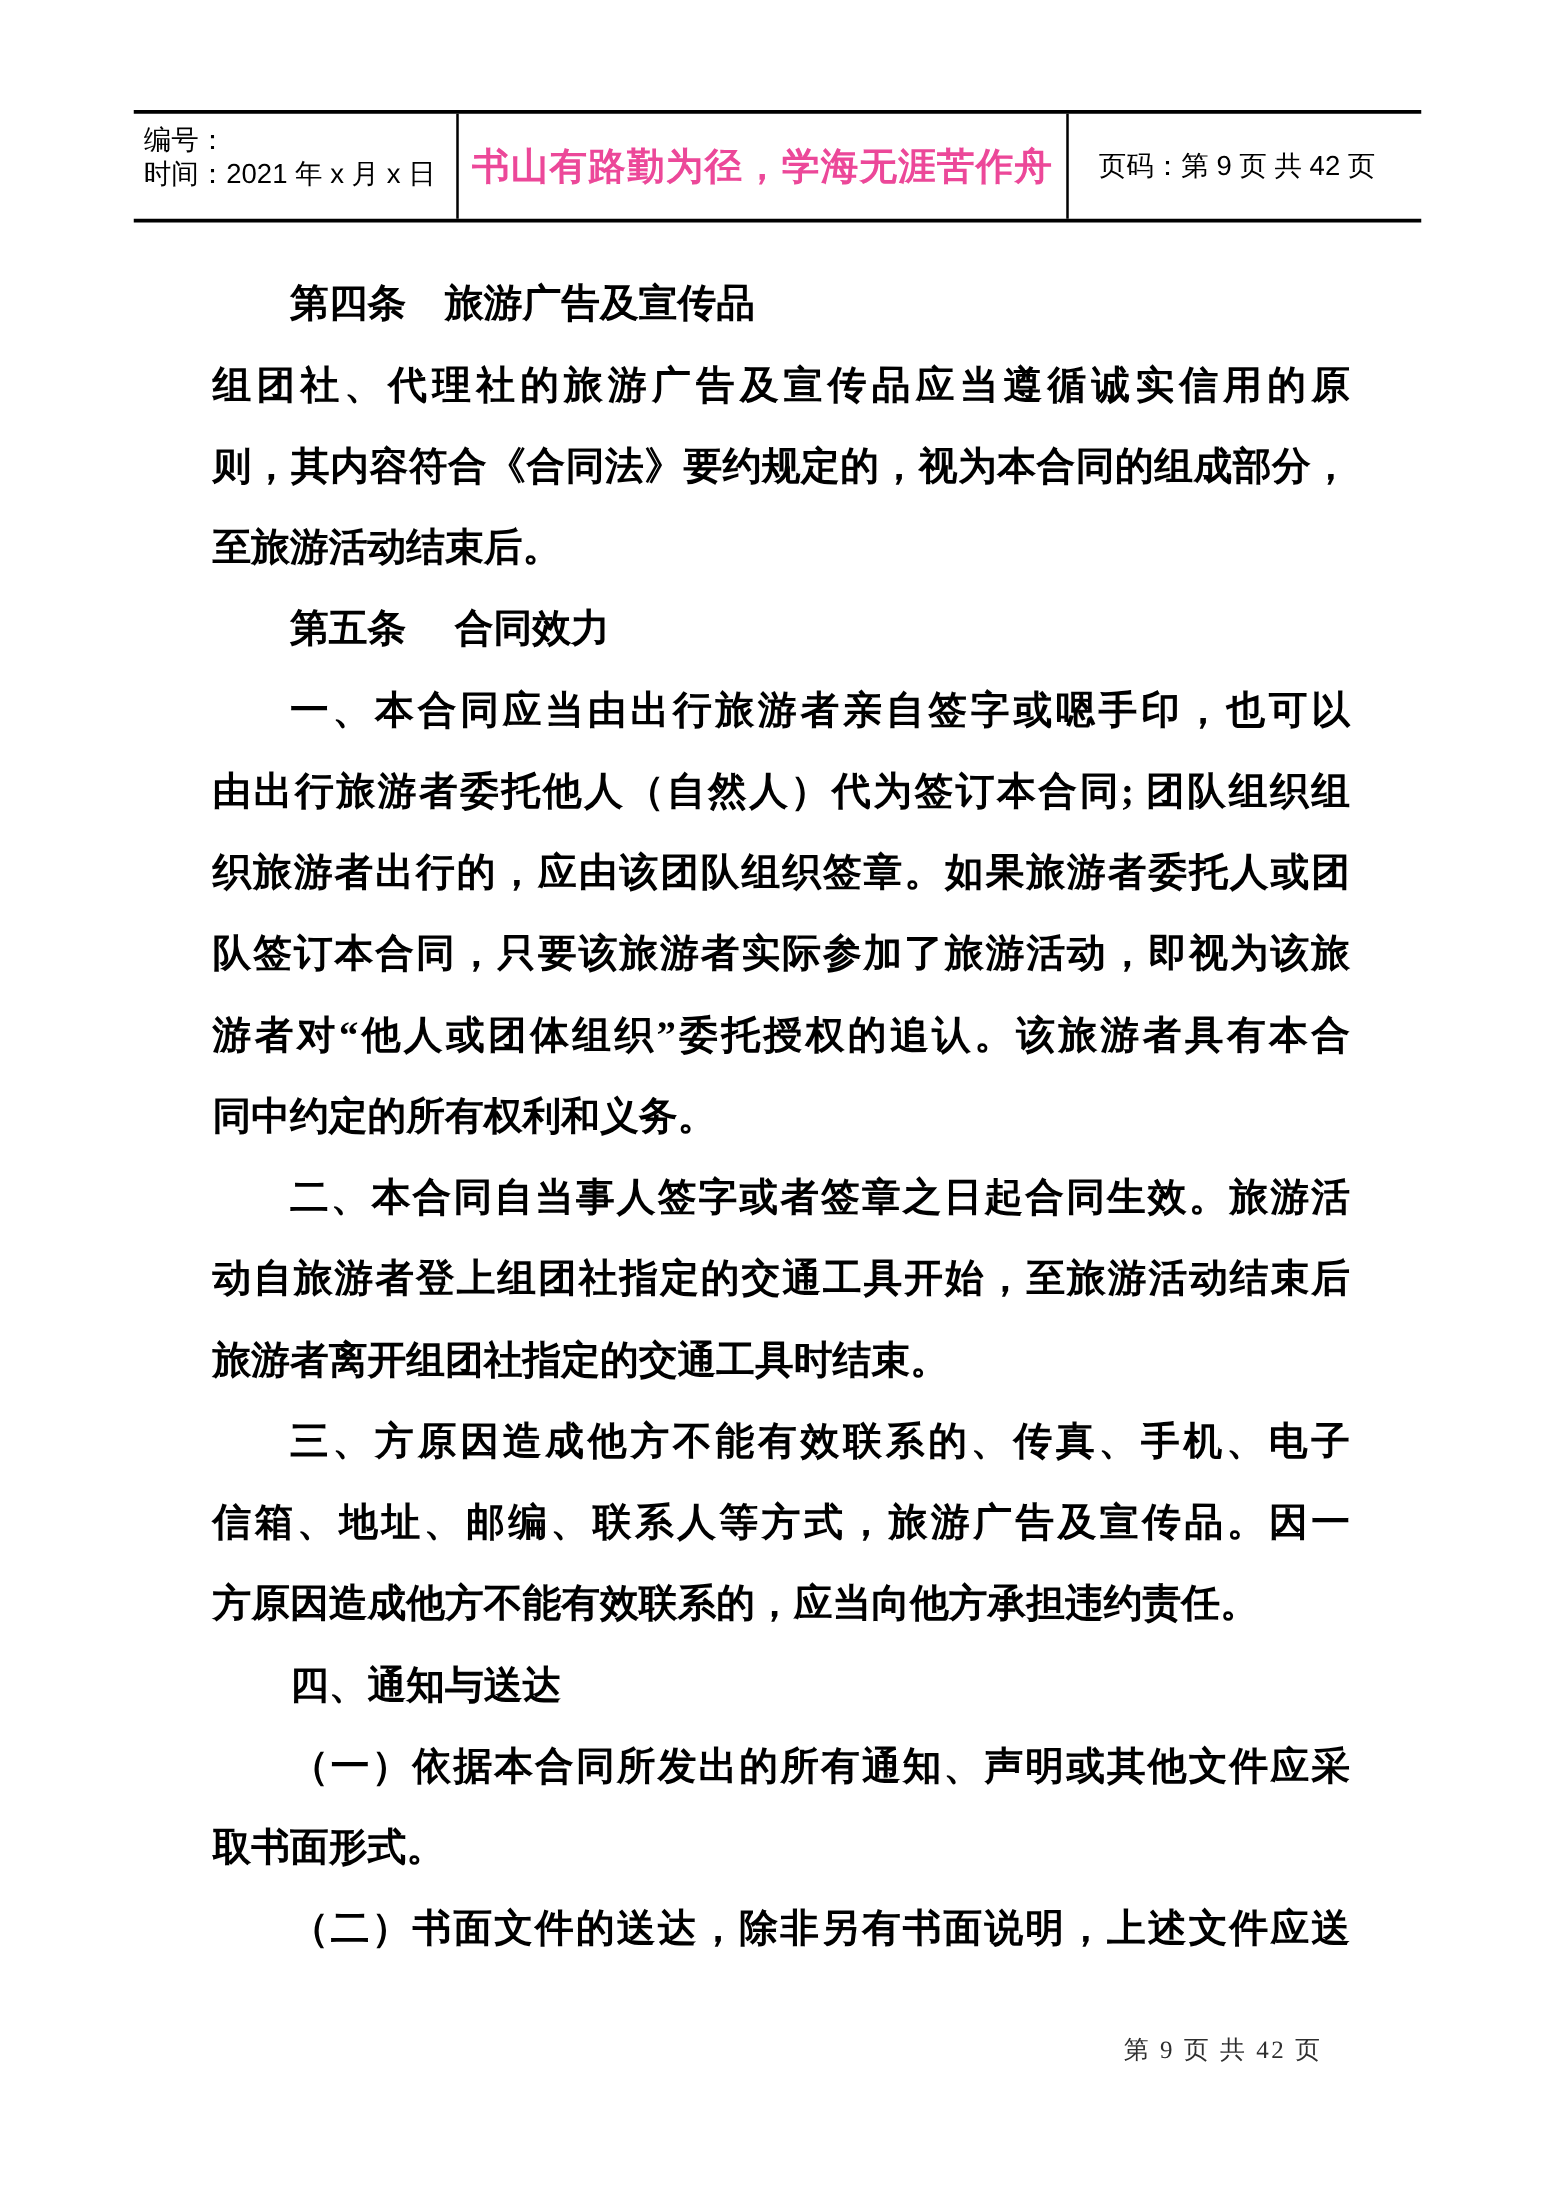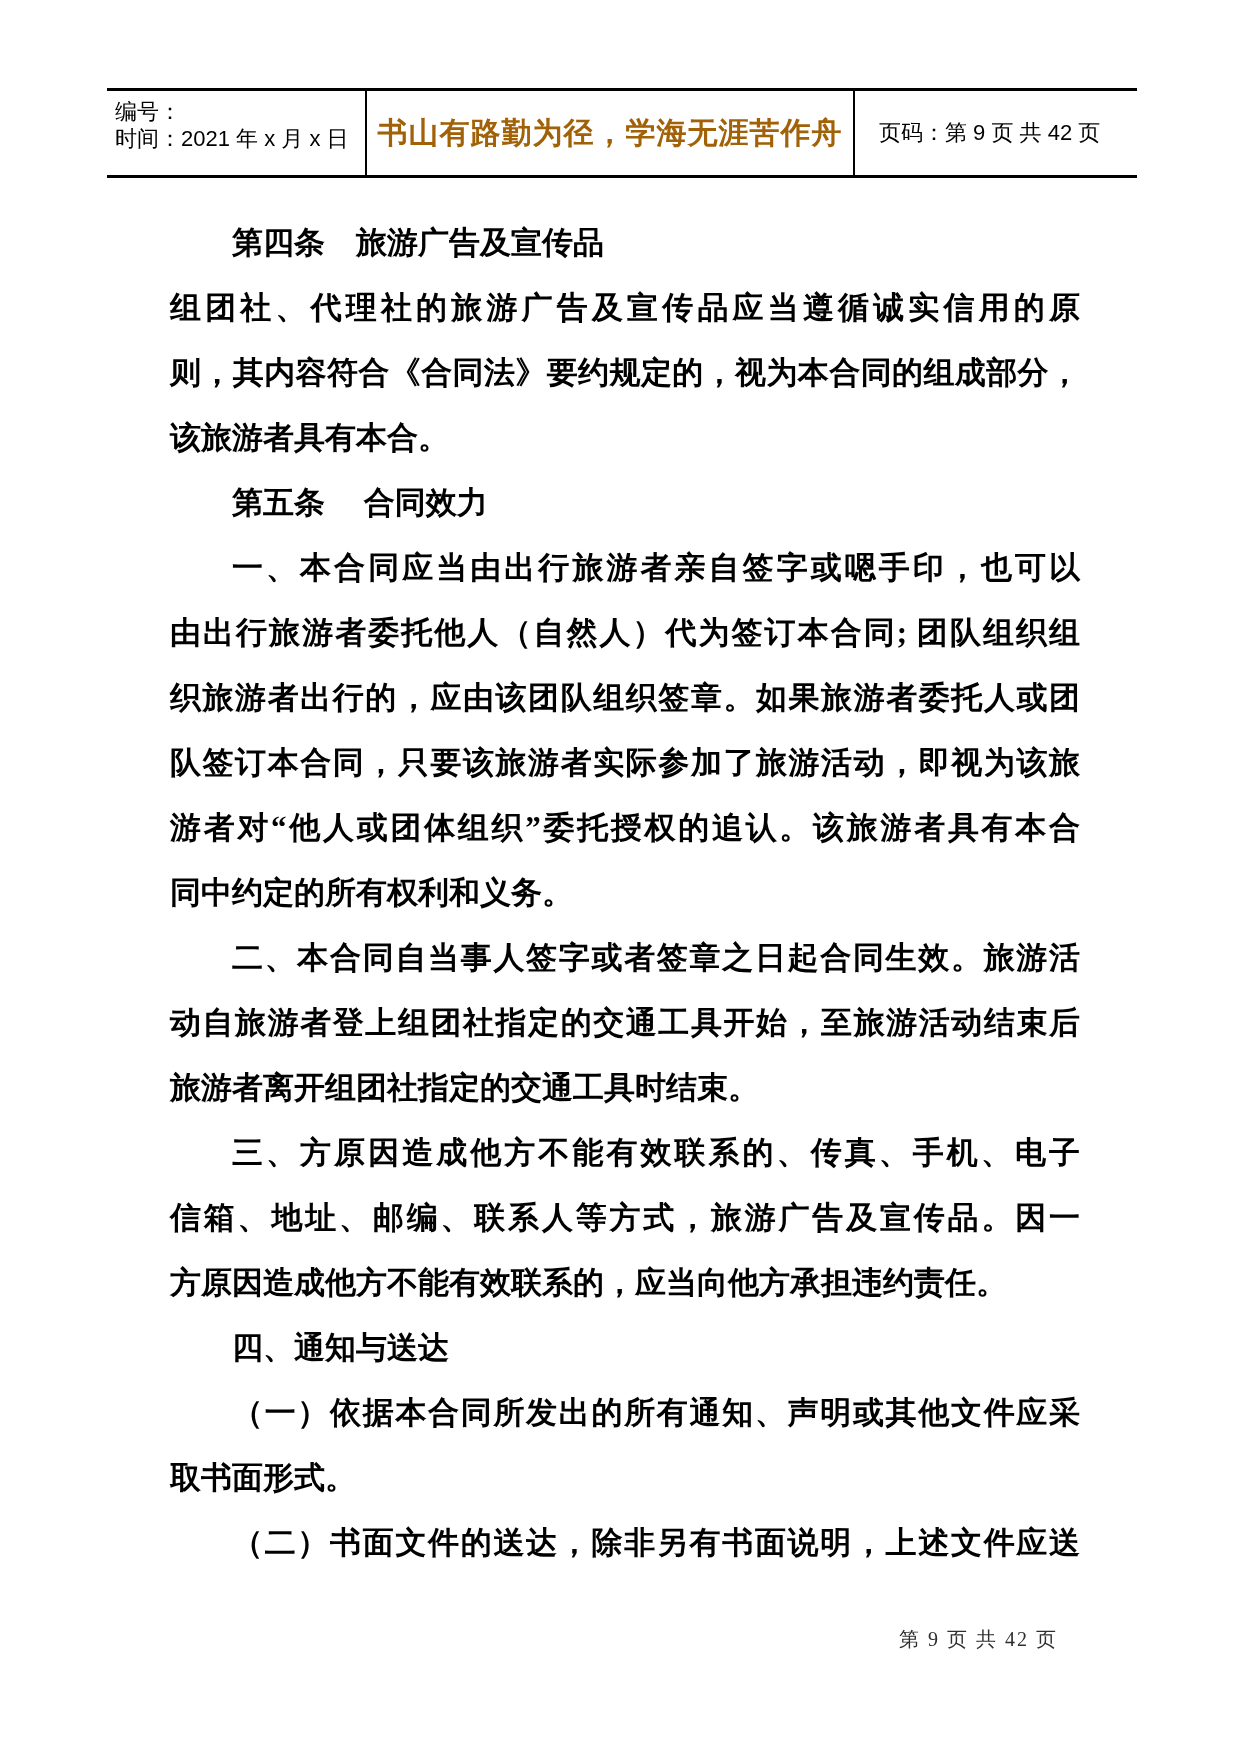--- a/index.html
+++ b/index.html
@@ -93,33 +93,33 @@
 <body>
 
 <div class="page">
 
   <div class="header-table">
     <div class="hcell hcell-left">
       <div>编号：</div>
       <div>时间：2021 年 x 月 x 日</div>
     </div>
     <div class="hcell hcell-mid">
-      <span class="slogan" style="color: #a16207;">书山有路勤为径，学海无涯苦作舟</span>
+      <span class="slogan" style="color: #ec4899;">书山有路勤为径，学海无涯苦作舟</span>
     </div>
     <div class="hcell hcell-right">
       <span>页码：第 9 页 共 42 页</span>
     </div>
   </div>
 
   <div class="doc-body">
 
   <div class="line indent">第四条　旅游广告及宣传品</div>
       <div class="line just">组团社、代理社的旅游广告及宣传品应当遵循诚实信用的原</div>
       <div class="line just">则，其内容符合《合同法》要约规定的，视为本合同的组成部分，</div>
-      <div class="line">该旅游者具有本合。</div>
+      <div class="line">至旅游活动结束后。</div>
       <div class="line indent">第五条　 合同效力</div>
       <div class="line indent just">一、本合同应当由出行旅游者亲自签字或嗯手印，也可以</div>
       <div class="line just">由出行旅游者委托他人（自然人）代为签订本合同; 团队组织组</div>
       <div class="line just">织旅游者出行的，应由该团队组织签章。如果旅游者委托人或团</div>
       <div class="line just">队签订本合同，只要该旅游者实际参加了旅游活动，即视为该旅</div>
       <div class="line just">游者对“他人或团体组织”委托授权的追认。该旅游者具有本合</div>
       <div class="line">同中约定的所有权利和义务。</div>
       <div class="line indent just">二、本合同自当事人签字或者签章之日起合同生效。旅游活</div>
       <div class="line just">动自旅游者登上组团社指定的交通工具开始，至旅游活动结束后</div>
       <div class="line">旅游者离开组团社指定的交通工具时结束。</div>

